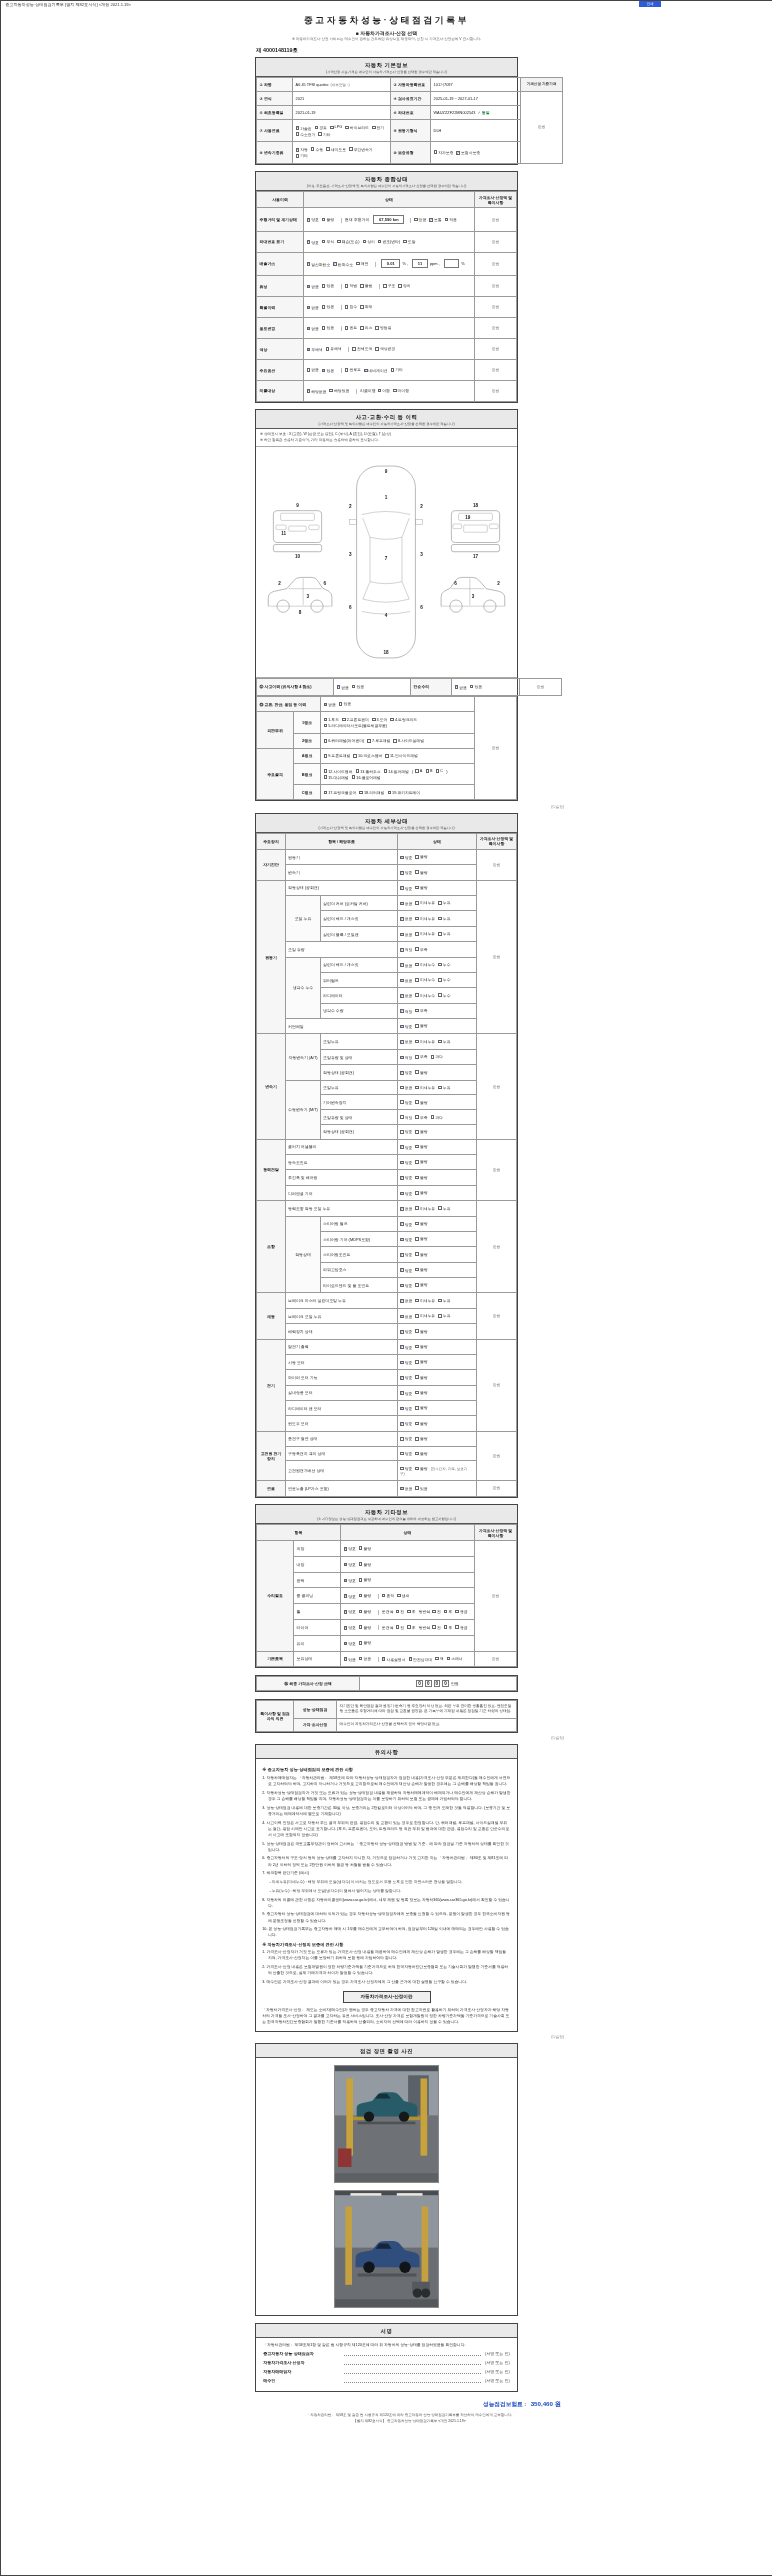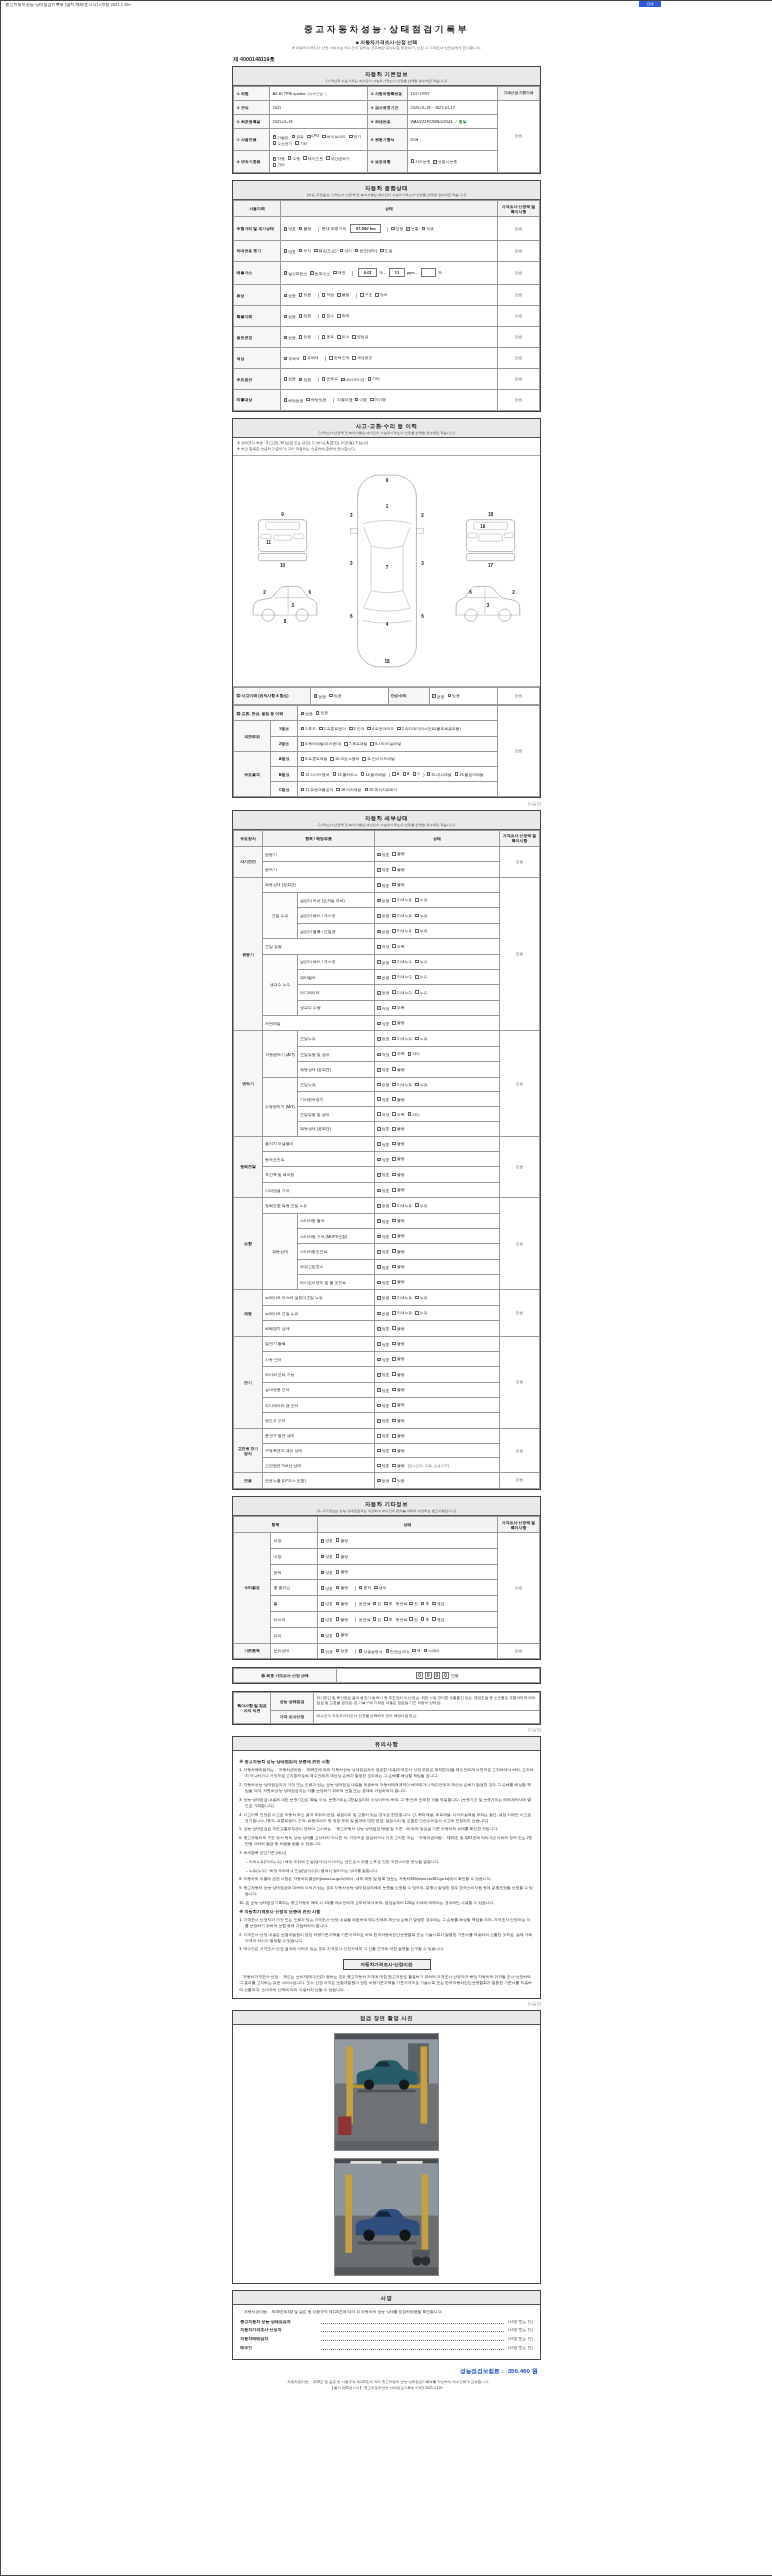--- a/index.html
+++ b/index.html
@@ -5,21 +5,21 @@
 *{margin:0;padding:0;box-sizing:border-box;}
 html{background:#fff;}
 body{width:773px;height:2576px;overflow:hidden;position:relative;background:#fff;
      font-family:"Liberation Sans","DejaVu Sans",sans-serif;color:#1a1a1a;}
 .frame{position:absolute;inset:0;border:0.5px solid #444;pointer-events:none;z-index:50;}
 
 .topbar{height:8.2px;display:flex;align-items:center;padding:1px 5.2px;font-size:4.1px;color:#333;}
 .tb-right{margin-left:auto;margin-right:107px;}
 .print-btn{background:#2e5bd8;color:#fff;font-size:3.6px;border:none;padding:1px 7.2px;border-radius:0.5px;cursor:pointer;}
 
-.doc{width:309px;margin:16px auto;padding-bottom:10.3px;}
+.doc{width:263px;margin:7px auto;padding-bottom:10.3px;}
 .title{text-align:center;font-size:8.8px;font-weight:bold;letter-spacing:2.6px;margin-top:6.2px;}
 .select-line{text-align:center;font-size:4.9px;font-weight:bold;margin-top:2.6px;}
 .select-note{text-align:center;font-size:3.5px;color:#555;margin-top:1.5px;}
 .docno{font-size:5.4px;font-weight:bold;margin:6.2px 0 2.1px 1px;}
 .sec{border:0.6px solid #444;margin-bottom:6.2px;background:#fff;}
 .sec-bar{background:#e9e9e9;border-bottom:0.5px solid #555;text-align:center;padding:2.1px 1px;}
 .sec-bar b{font-size:5.4px;letter-spacing:0.5px;}
 .sec-bar .note{display:block;font-size:3.3px;color:#444;margin-top:1px;font-weight:normal;}
 table{width:100%;border-collapse:collapse;table-layout:fixed;}
 td,th{border:0.5px solid #9a9a9a;font-size:3.9px;padding:3.1px 2.6px;vertical-align:middle;word-break:break-all;}

